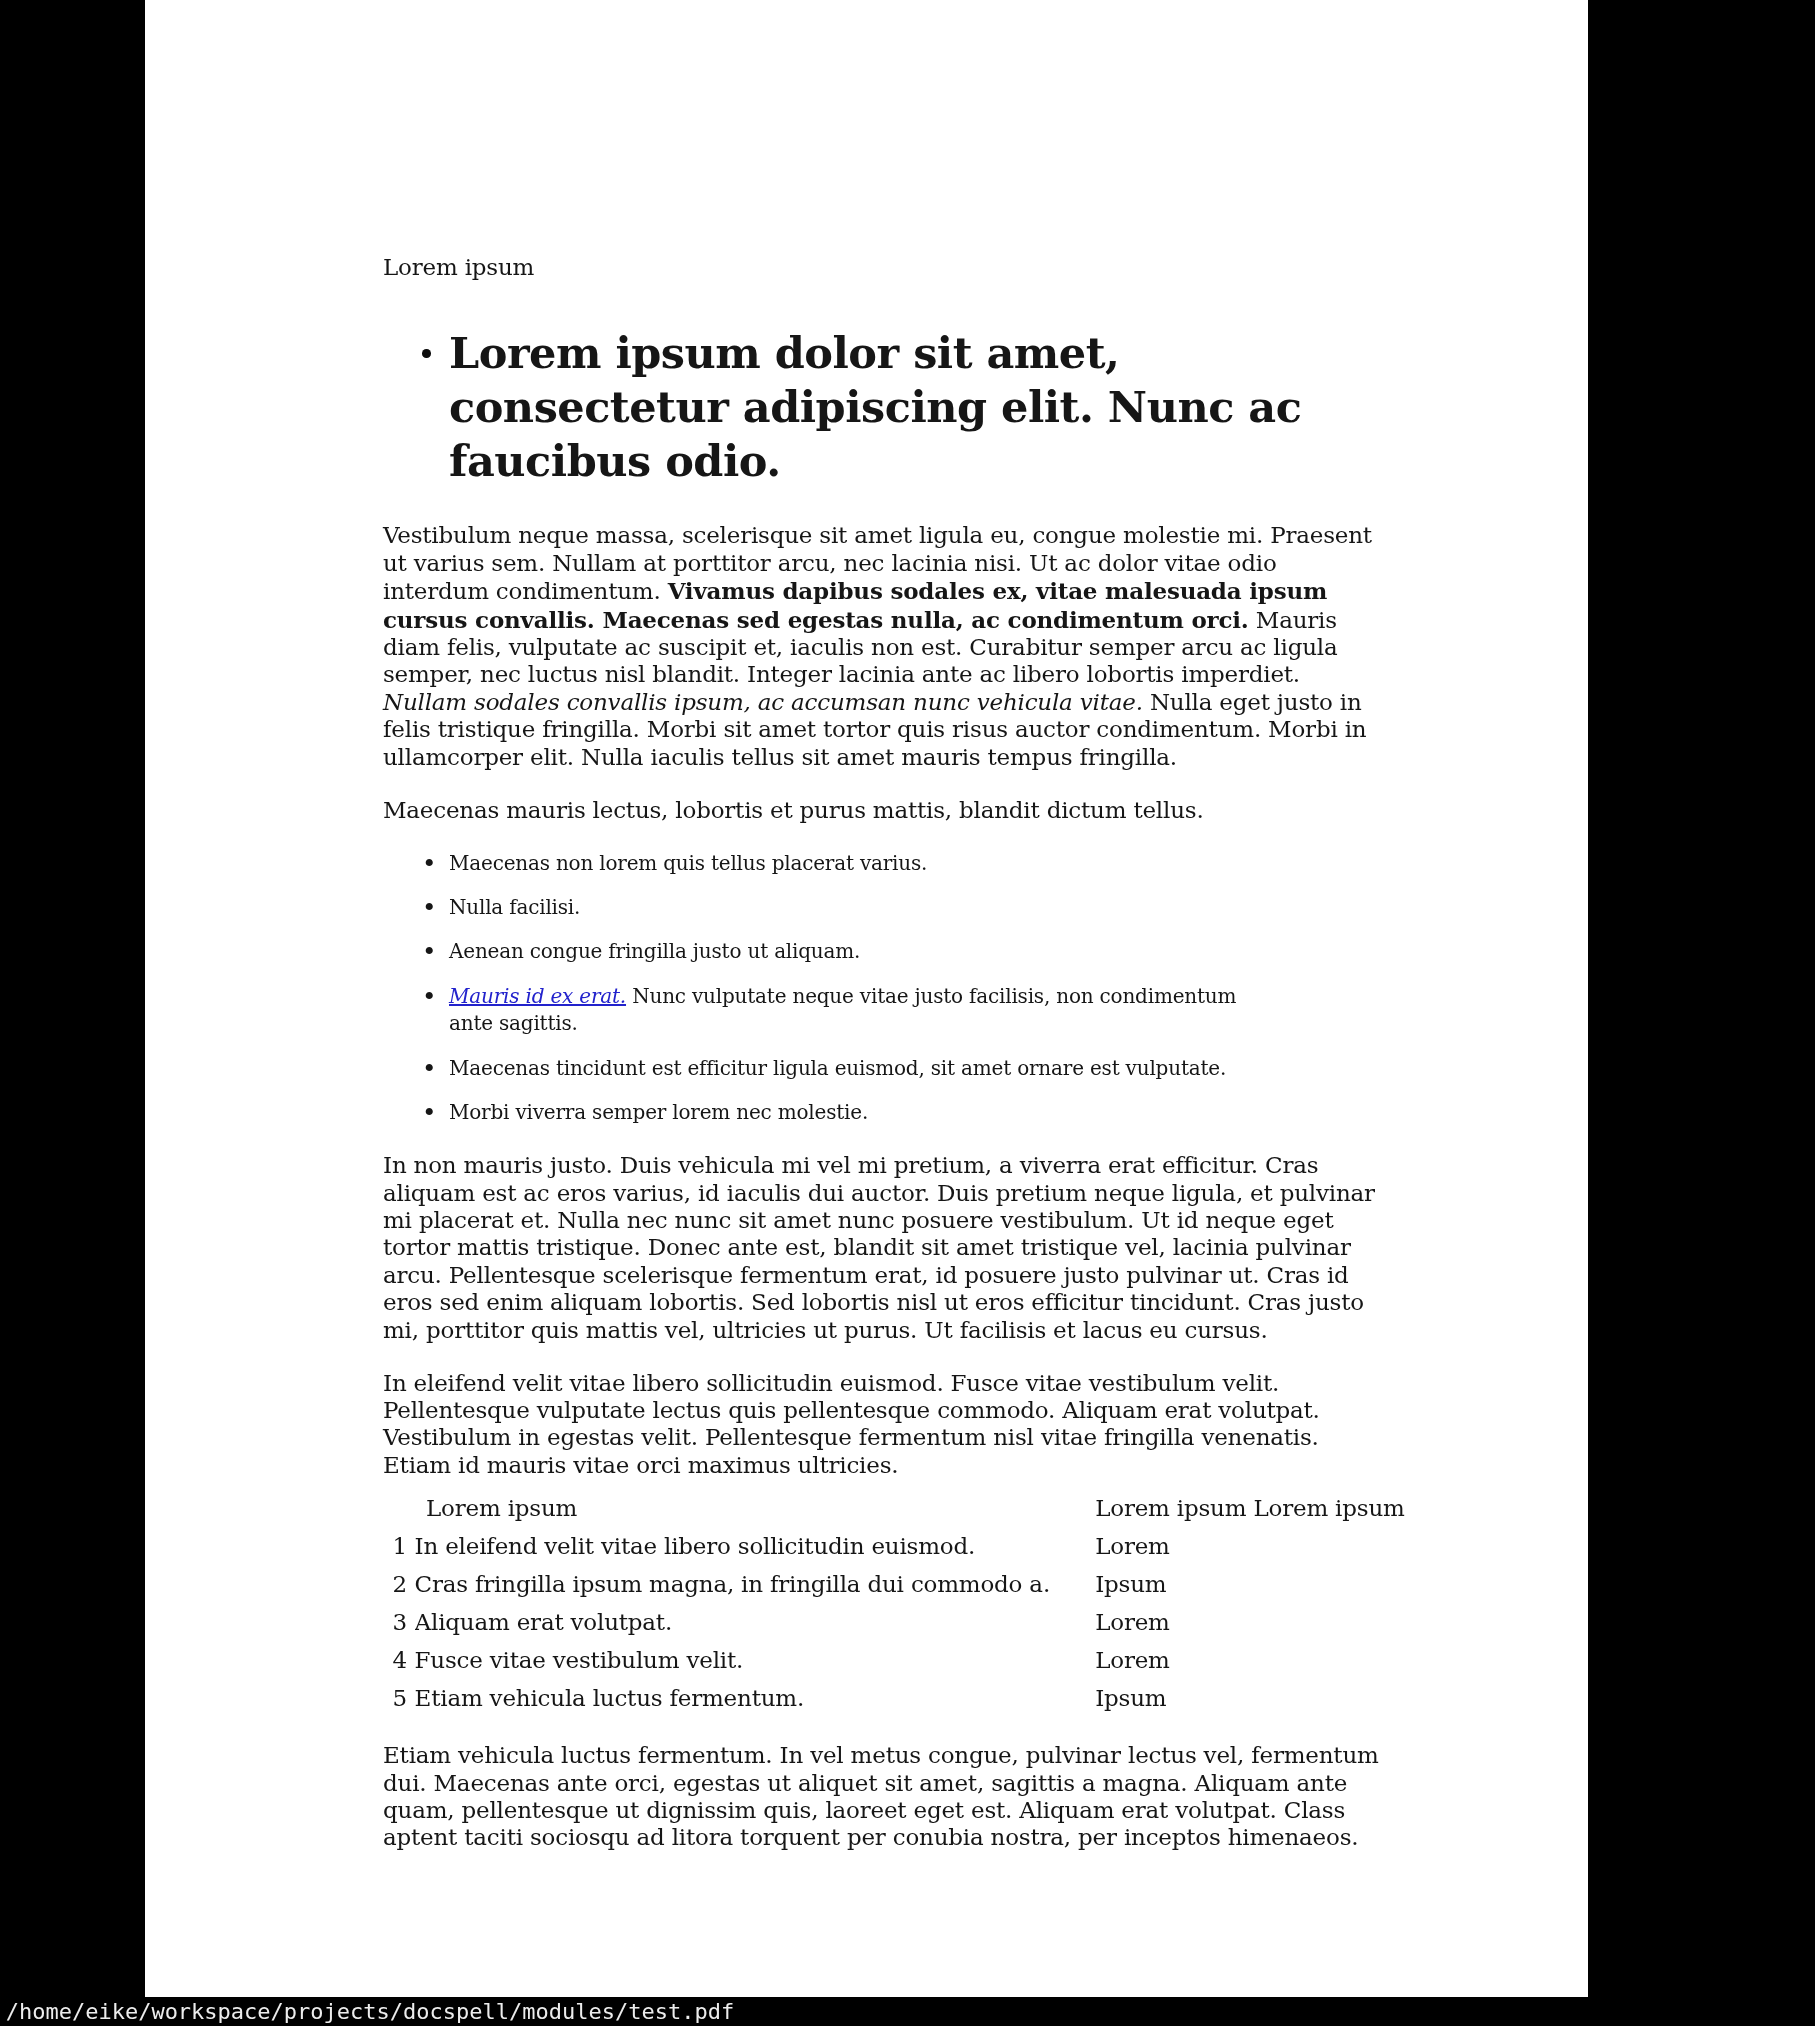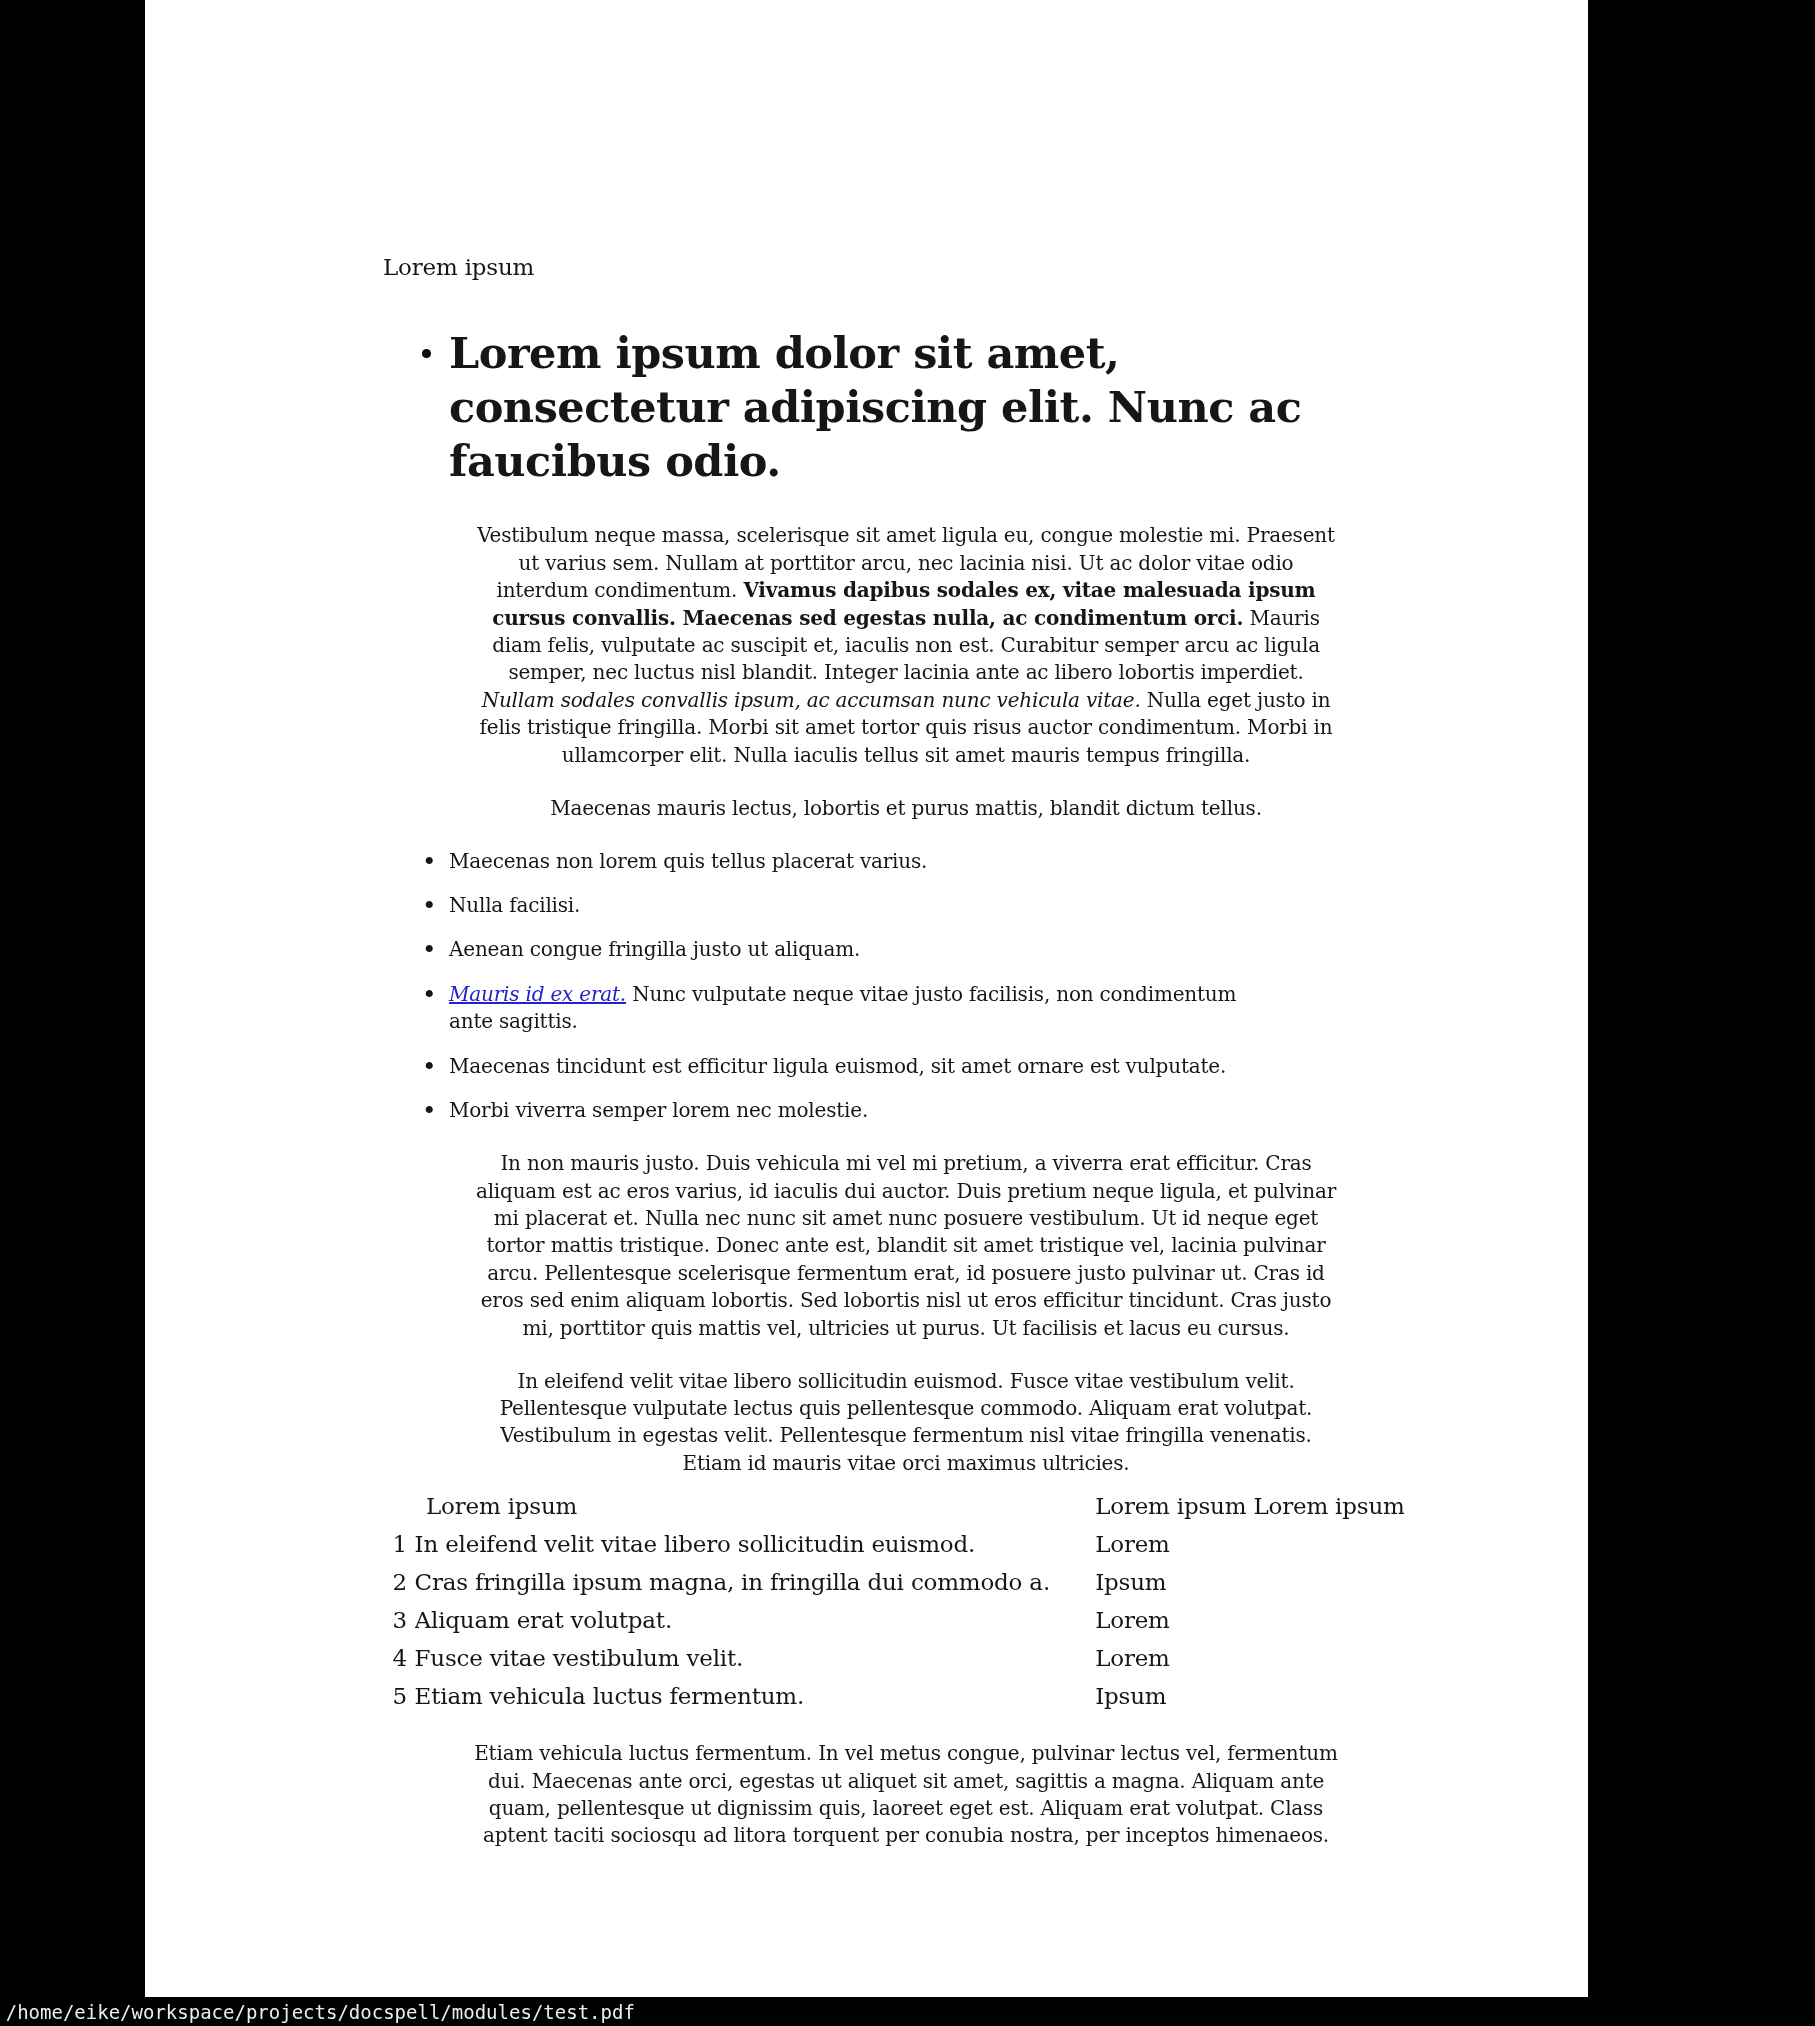--- a/index.html
+++ b/index.html
@@ -22,22 +22,22 @@
     border-radius:50%; background:#0d0d0d;
   }
   .h-item h1, .h-item h2 {
     margin:0; font-size:43px; line-height:54px; font-weight:bold;
     letter-spacing:-0.5px; white-space:pre-line;
   }
   .h2-item { margin-top:57px; }
   .h2-item .h-bullet { top:23px; }
 
   .body-p {
-    margin:25.6px 0 0 0; font-size:20px; line-height:27.4px;
-    letter-spacing:-0.2px; white-space:pre-line;text-align:center;
+    margin:25.6px 0 0 0; font-size:23px; line-height:27.4px;
+    letter-spacing:-0.2px; white-space:pre-line;
   }
   .p-first { margin-top:34px; }
 
   ul.doc-list { margin:25.6px 0 0 0; padding:0; list-style:none; }
   ul.doc-list li {
     position:relative; padding-left:66px; font-size:20px; line-height:27.4px;
     letter-spacing:-0.2px; white-space:pre-line;margin-top:17px;
   }
   ul.doc-list li::before {
     content:"\2022"; position:absolute; left:39px; top:0;
@@ -53,21 +53,21 @@
     display:grid; grid-template-columns:24px 673px auto; column-gap:7.6px;
     height:38px; line-height:38px; white-space:nowrap;
   }
   .trow .c-num { text-align:right; }
   .trow .c-desc { overflow:hidden; }
   .thead .c-desc { padding-left:11.4px; }
 
   .statusbar {
     position:absolute; left:0; bottom:0; width:1815px; height:29px;
     background:var(--statusbar-bg,#000); color:var(--statusbar-fg,#ededed);
-    font-family:"DejaVu Sans Mono", monospace; font-size:19px;
+    font-family:"DejaVu Sans Mono", monospace; font-size:22px;
     display:flex; justify-content:space-between; align-items:center;
     padding:0 5.7px; box-sizing:border-box;
   }
 </style>
 </head>
 <body>
 
 <div class="app">
   <div class="page">
     <div class="content">

